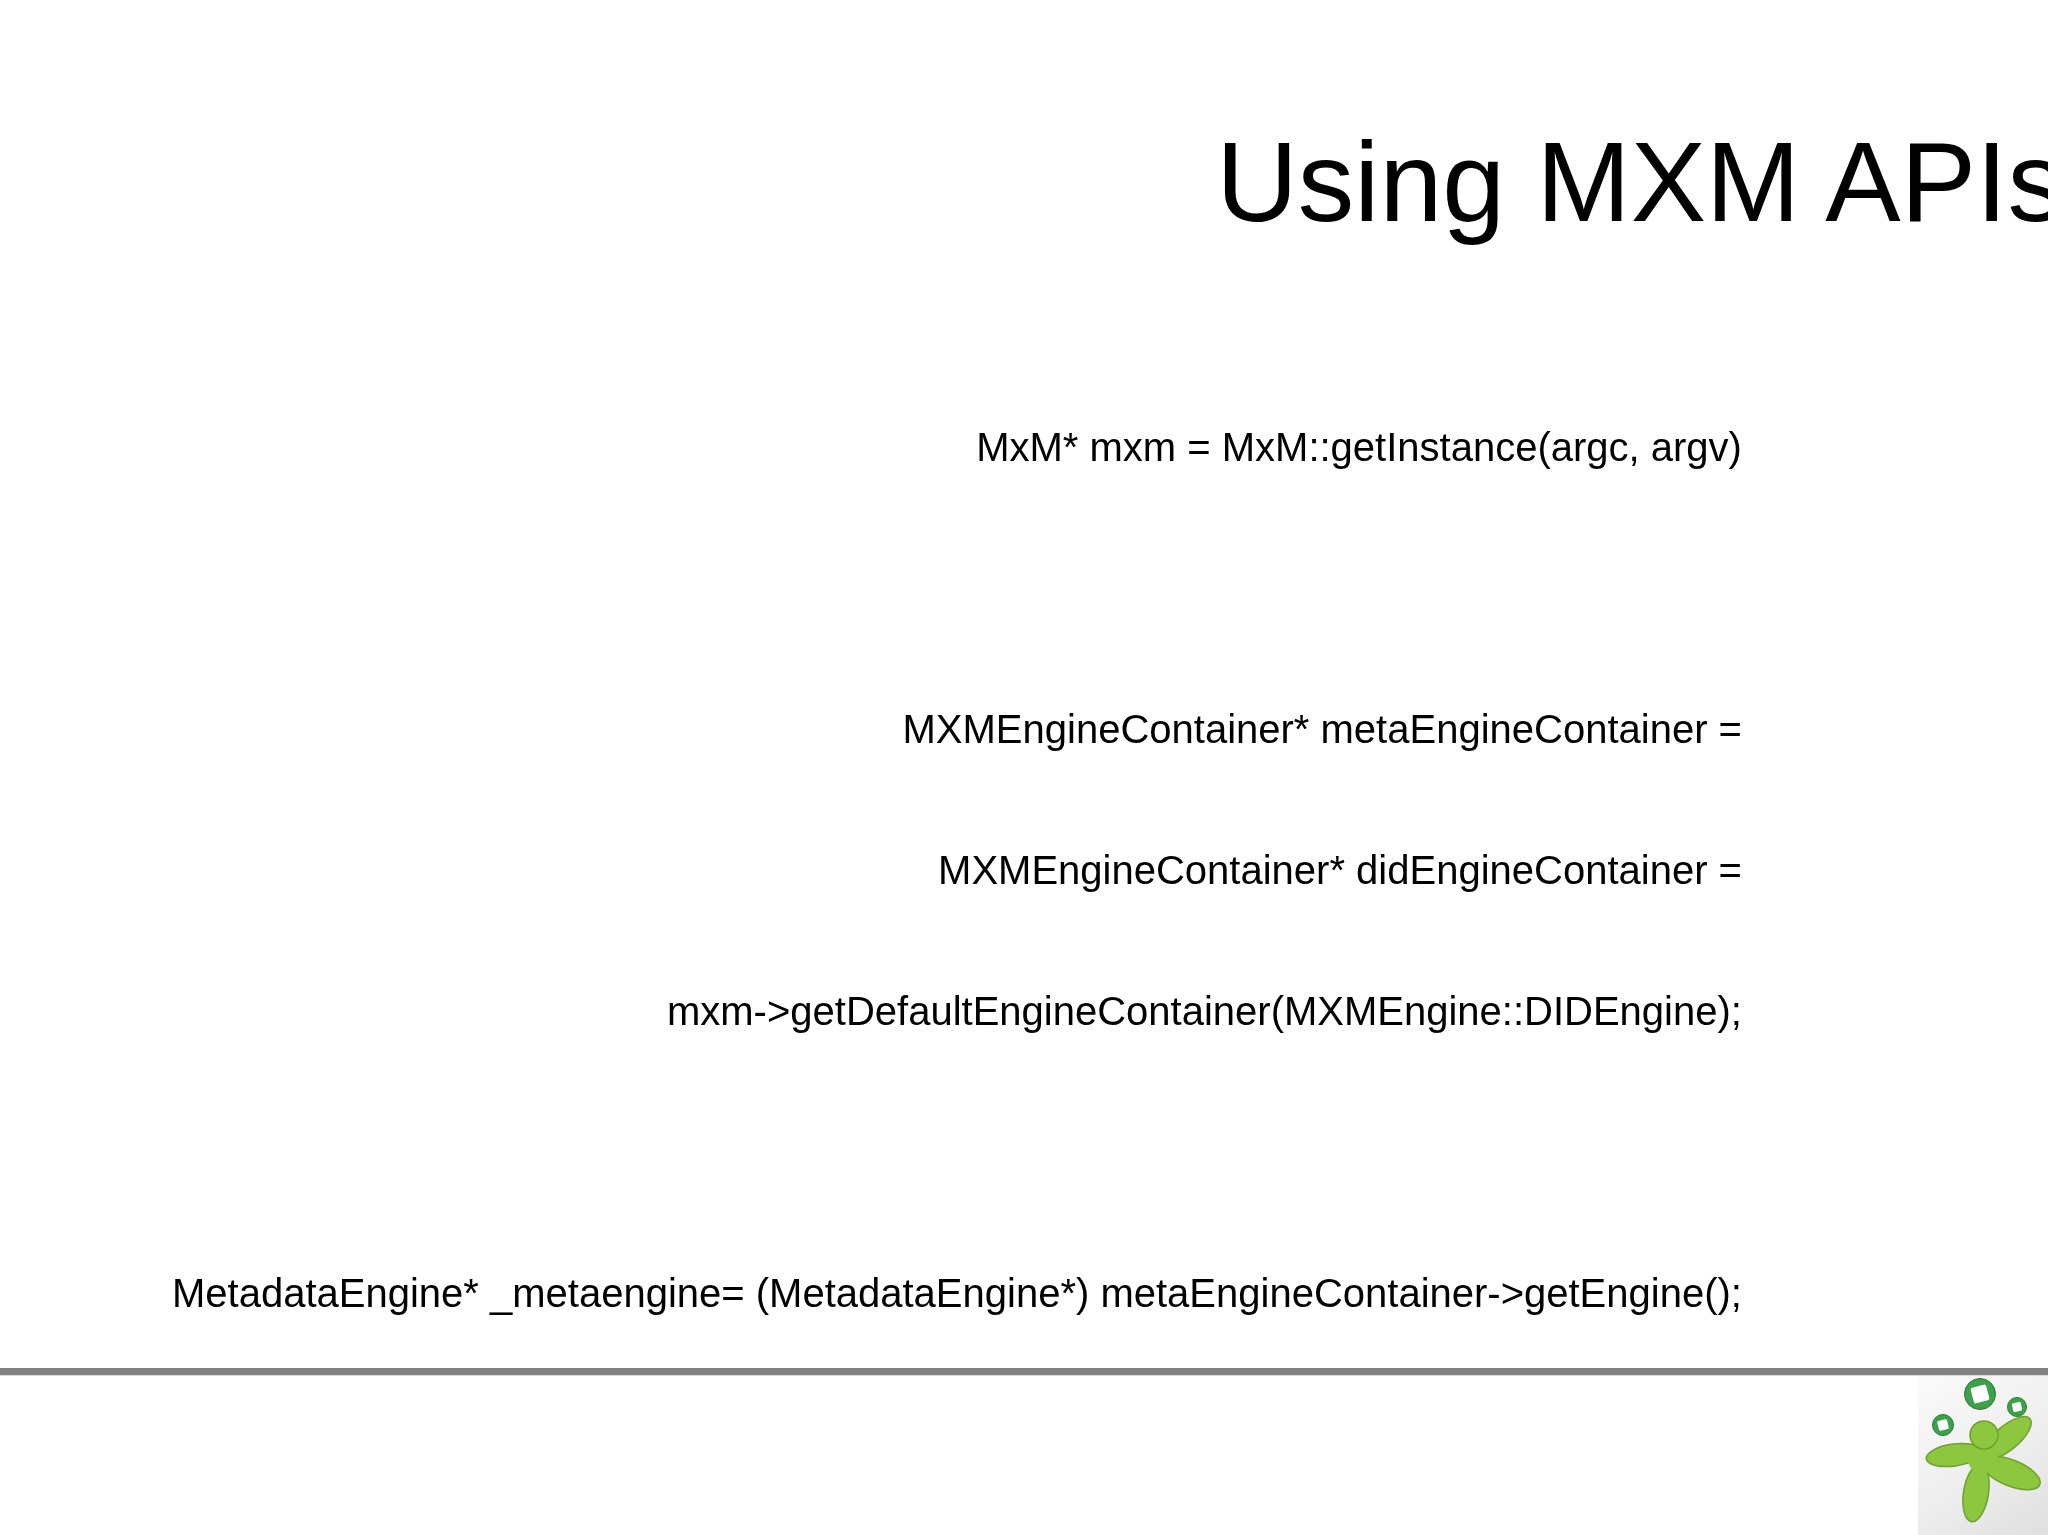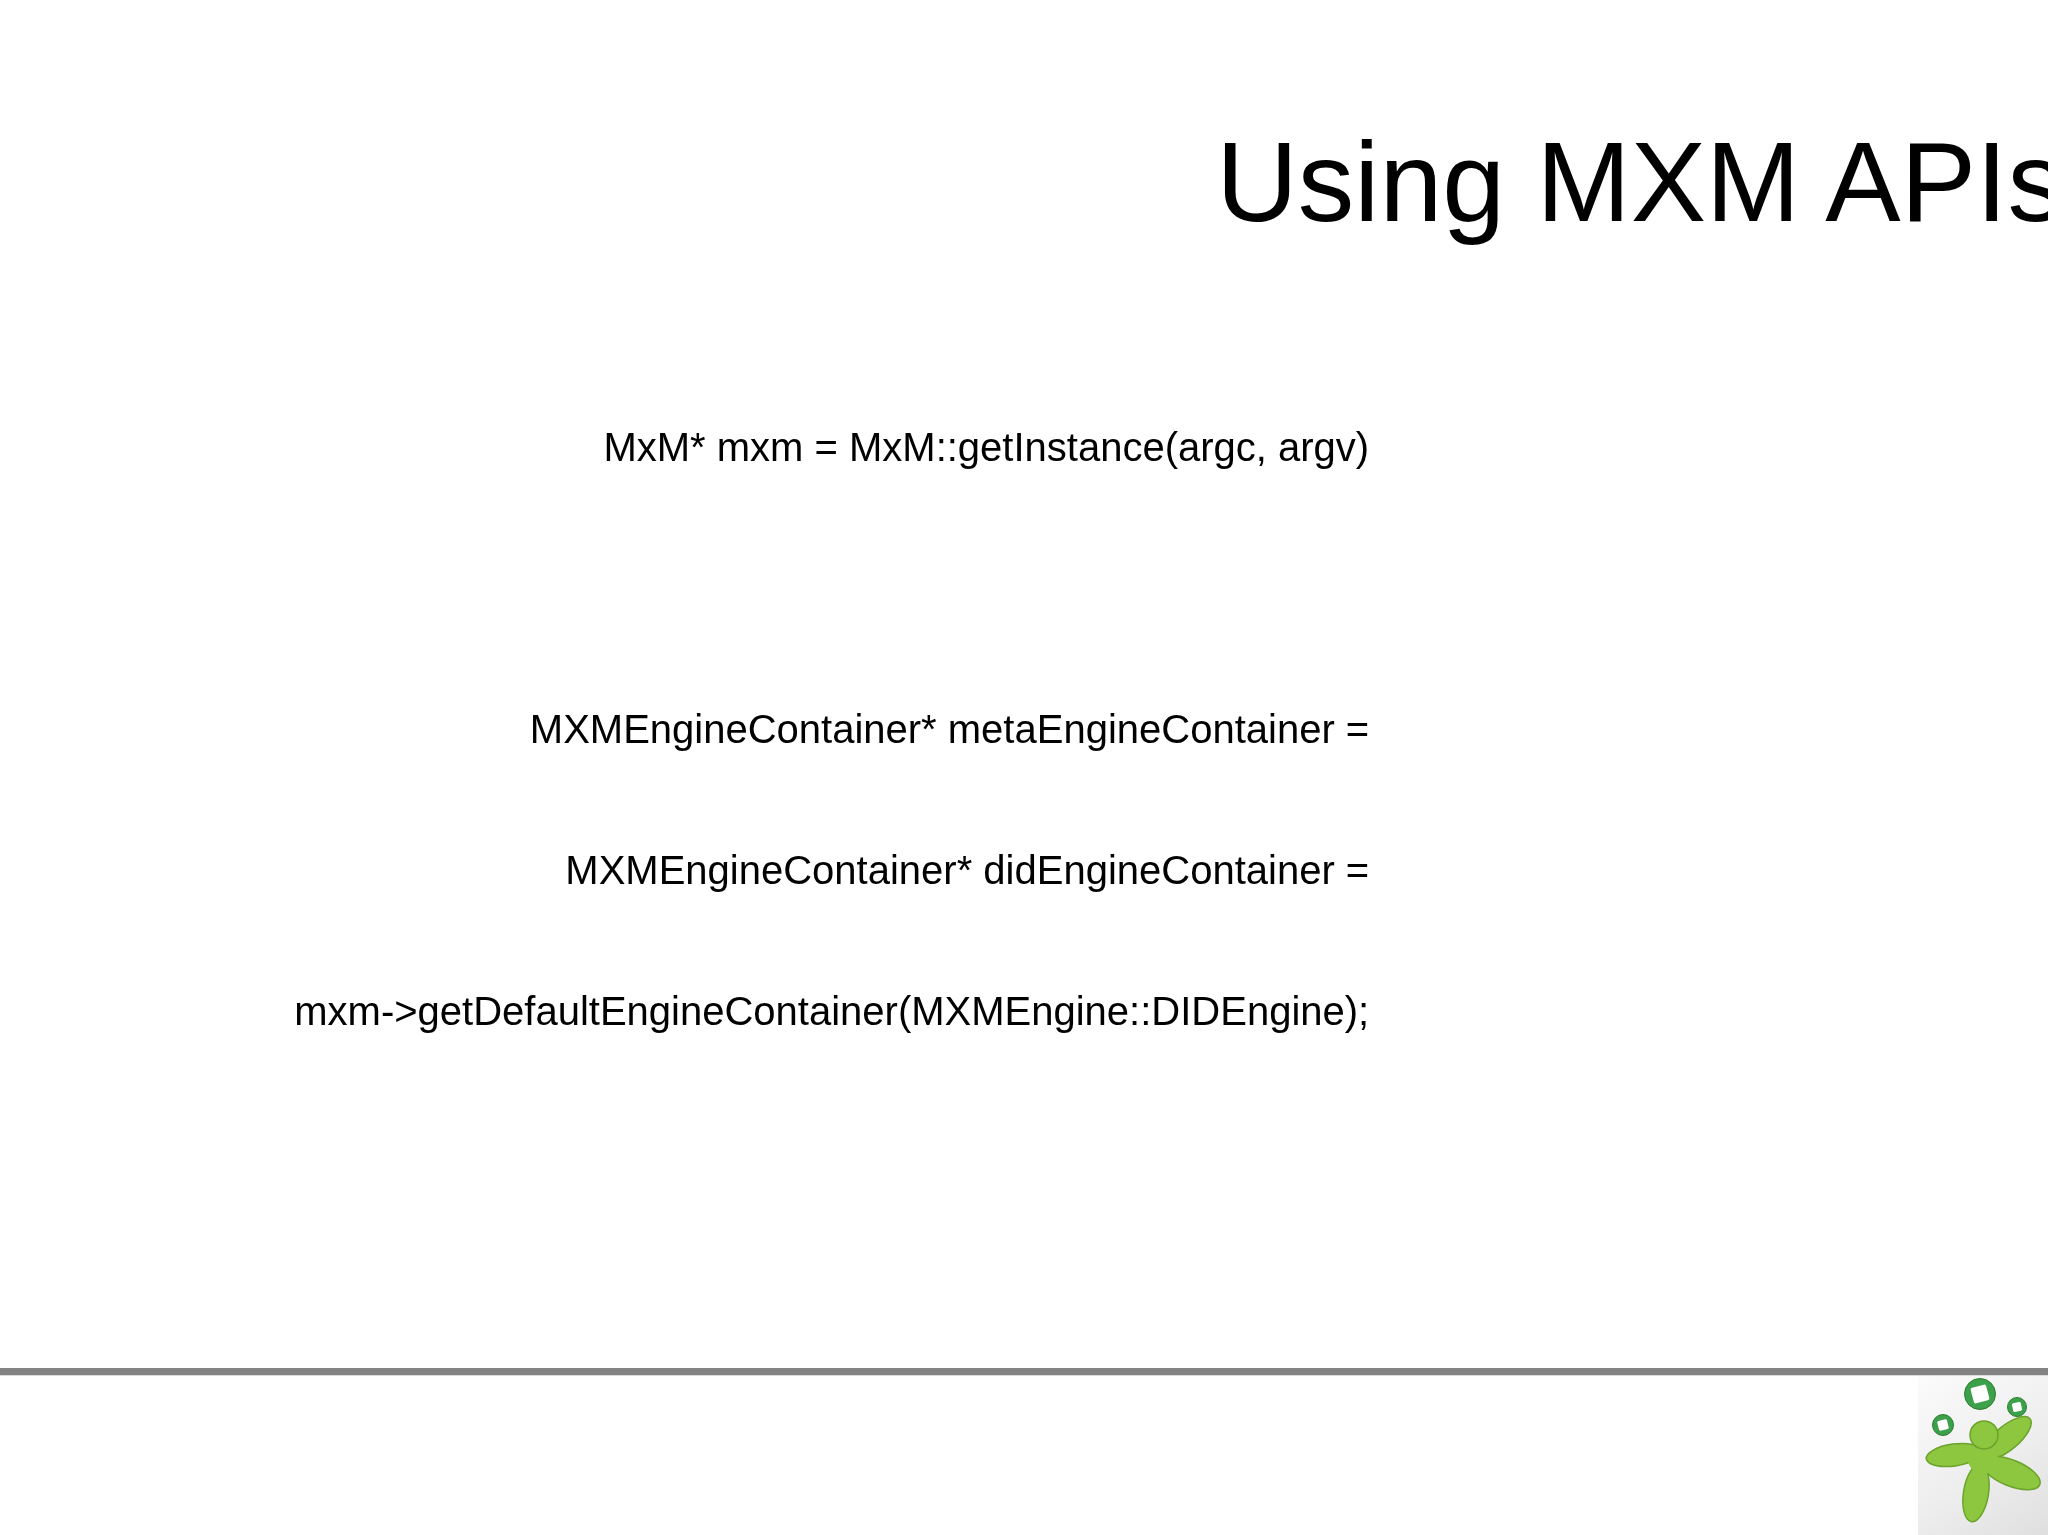--- a/index.html
+++ b/index.html
@@ -57,20 +57,21 @@
 
   <h1 class="slide-title">Using MXM APIs</h1>
 
   <div class="code-block">
     <div class="code-line">MxM* mxm = MxM::getInstance(argc, argv)</div>
     <div class="code-line"></div>
     <div class="code-line">MXMEngineContainer* metaEngineContainer =</div>
     <div class="code-line">MXMEngineContainer* didEngineContainer =</div>
     <div class="code-line">           mxm-&gt;getDefaultEngineContainer(MXMEngine::DIDEngine);</div>
     <div class="code-line"></div>
+    <div class="code-line">MetadataEngine* _metaengine= (MetadataEngine*) metaEngineContainer-&gt;getEngine();</div>
     
     
     
     
     
     
     
     
     
     

